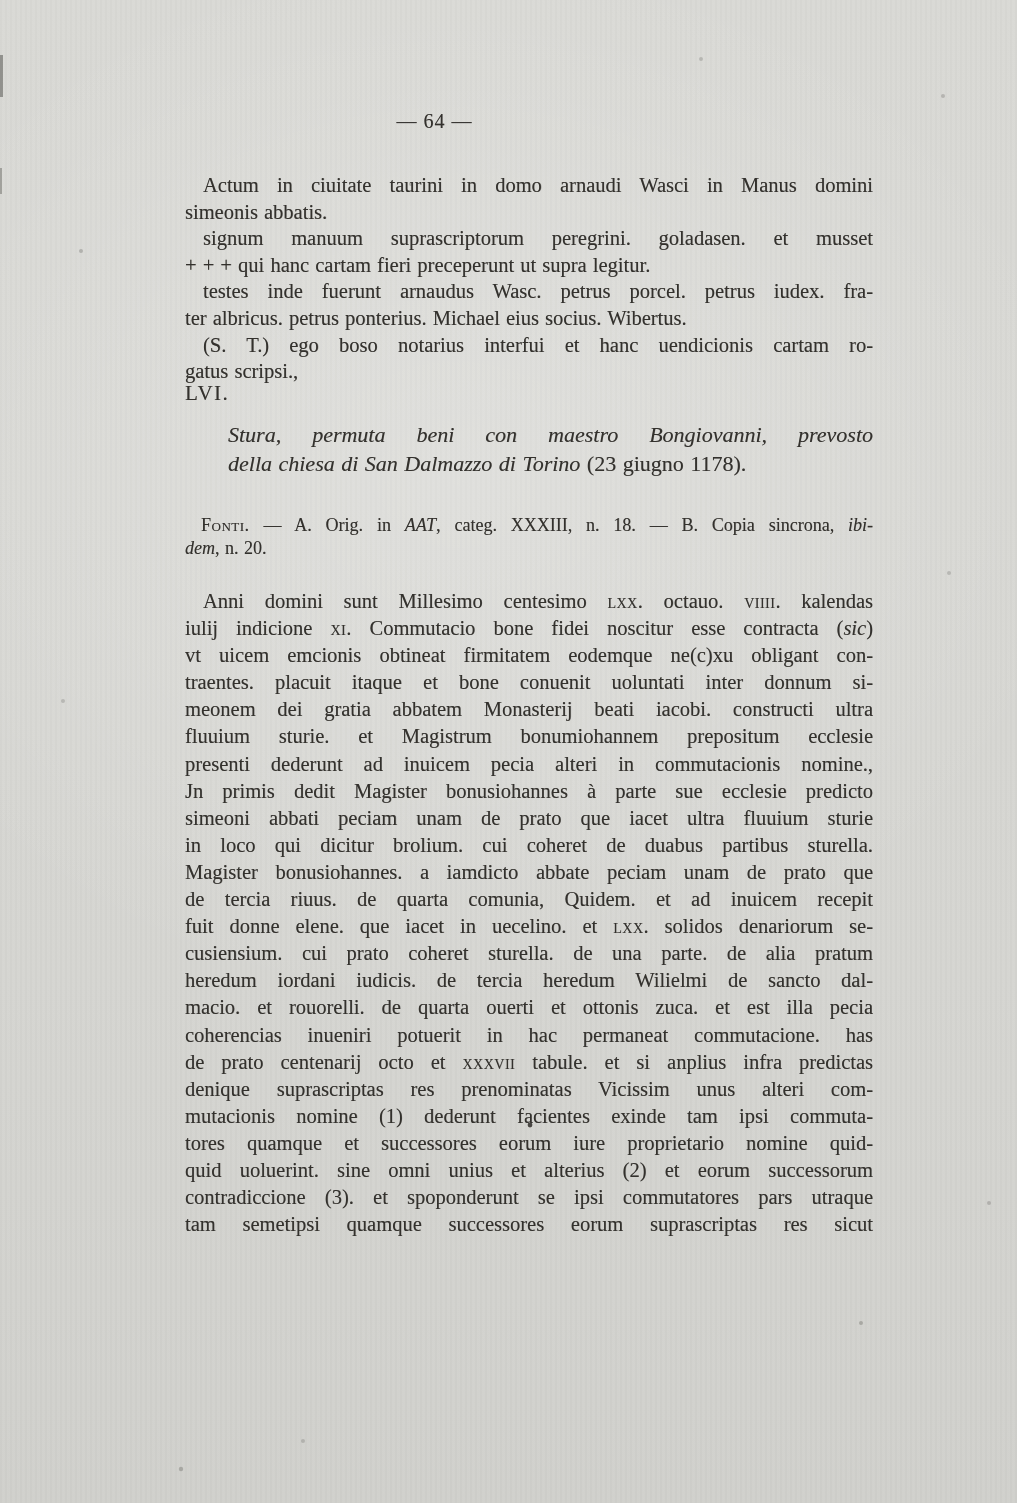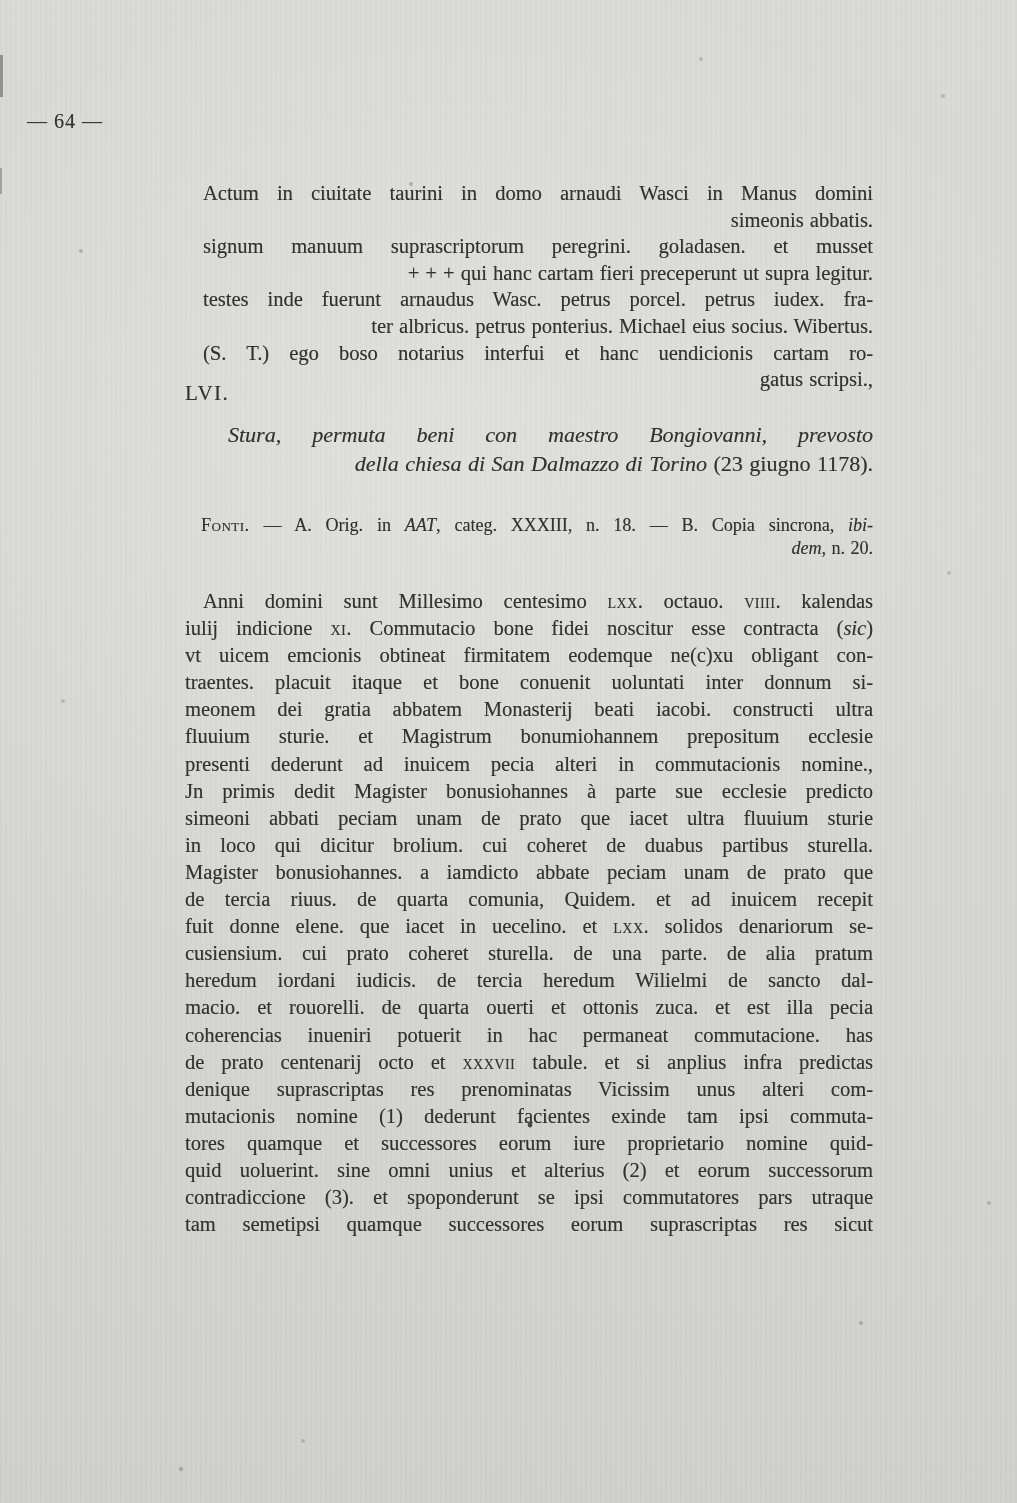--- a/index.html
+++ b/index.html
@@ -25,37 +25,37 @@
       410px 183px 0 1px rgba(80,78,74,.30),
       80px 250px 0 1px rgba(80,78,74,.28),
       942px 95px 0 1px rgba(80,78,74,.26),
       860px 1322px 0 1px rgba(80,78,74,.30),
       180px 1468px 0 1.2px rgba(80,78,74,.30),
       948px 572px 0 1px rgba(80,78,74,.24),
       62px 700px 0 1px rgba(80,78,74,.24),
       988px 1202px 0 1px rgba(80,78,74,.26),
       302px 1440px 0 1px rgba(80,78,74,.24),
       700px 58px 0 1px rgba(80,78,74,.24);}
-  .pnum{position:absolute;top:110px;left:0;width:815px;font-size:20px;letter-spacing:1px;}
+  .pnum{position:absolute;top:110px;left:0;width:815px;text-align:center;font-size:20px;letter-spacing:1px;}
   .pnum span{position:relative;left:27px;}
   .block{position:absolute;left:185px;width:688px;}
-  .front{top:180px;font-size:20.5px;line-height:26.6px;}
+  .front{top:172px;font-size:20.5px;line-height:26.6px;}
   .heading{top:381px;text-align:left;font-size:21px;letter-spacing:1.5px;}
   .title{top:420px;font-size:22px;line-height:29px;font-style:italic;}
   .title .t1{padding-left:12px;}
   .title .t2,.title .t3{padding-left:43px;}
   .notes{top:514px;font-size:18px;line-height:23px;}
   .charter-body{top:588px;font-size:20.5px;line-height:27.1px;}
   .ind{text-indent:18px;}
   .ind16{text-indent:16px;}
   .jst{text-align:justify;text-align-last:justify;}
   .sc{font-variant:small-caps;letter-spacing:.5px;margin-top:44px;}
   .it{font-style:italic;}
   .rm{font-style:normal;}
-  .bl,.fl,.nl,.tl{white-space:normal;word-spacing:1px;text-align:right;}
+  .bl,.fl,.nl,.tl{white-space:normal;word-spacing:1px;}
 </style>
 </head>
 <body>
 
 <div class="sheet">
   <div class="edge-smudge-a"></div>
   <div class="edge-smudge-b"></div>
   <div class="specks"></div>
 
   <div class="pnum"><span>— 64 —</span></div>

